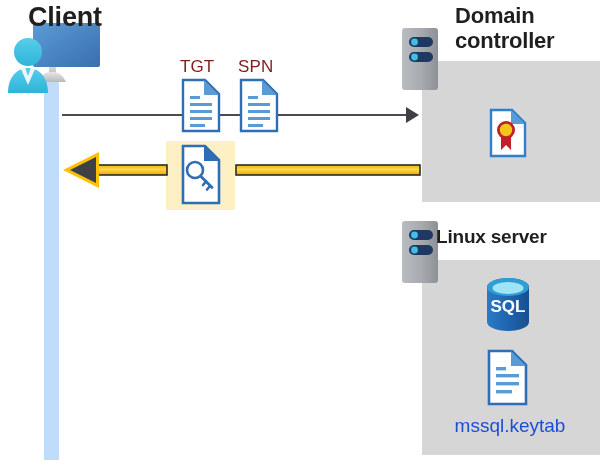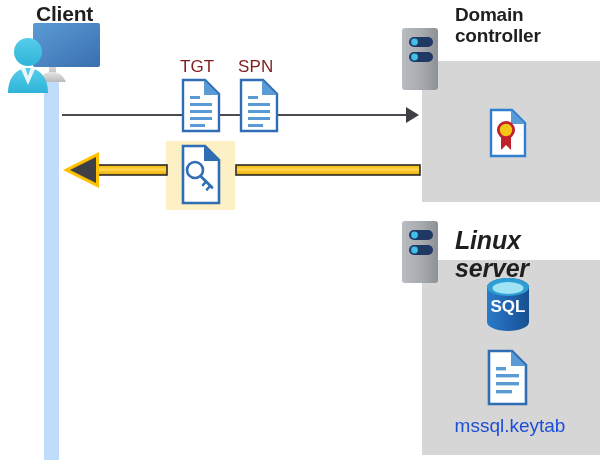--- a/index.html
+++ b/index.html
@@ -23,32 +23,30 @@
 
   
   .title-bold {
     font-weight: bold;
     color: #1f1f1f;
     line-height: 1.12;
     letter-spacing: -0.2px;
   }
   .client-title {
     left: 28px; top: 2px;
-    font-size: 21px;
-    margin-left: 8px;
+    font-size: 27px;
   }
   .dc-title {
     left: 455px; top: 4px;
+    font-size: 22px;
+    width: 140px;
+  }
+  .linux-title {
+    left: 436px; top: 226px;
     font-size: 19px;
-    width: 140px;
-  }
-  .linux-title {
-    left: 455px; top: 226px;
-    font-size: 25px;
-    font-style: italic;
   }
 
   
   .doc-label {
     font-size: 17px;
     color: #7f1d1d;
     letter-spacing: 0.1px;
   }
   .tgt-label { left: 180px; top: 57px; }
   .spn-label { left: 238px; top: 57px; }

